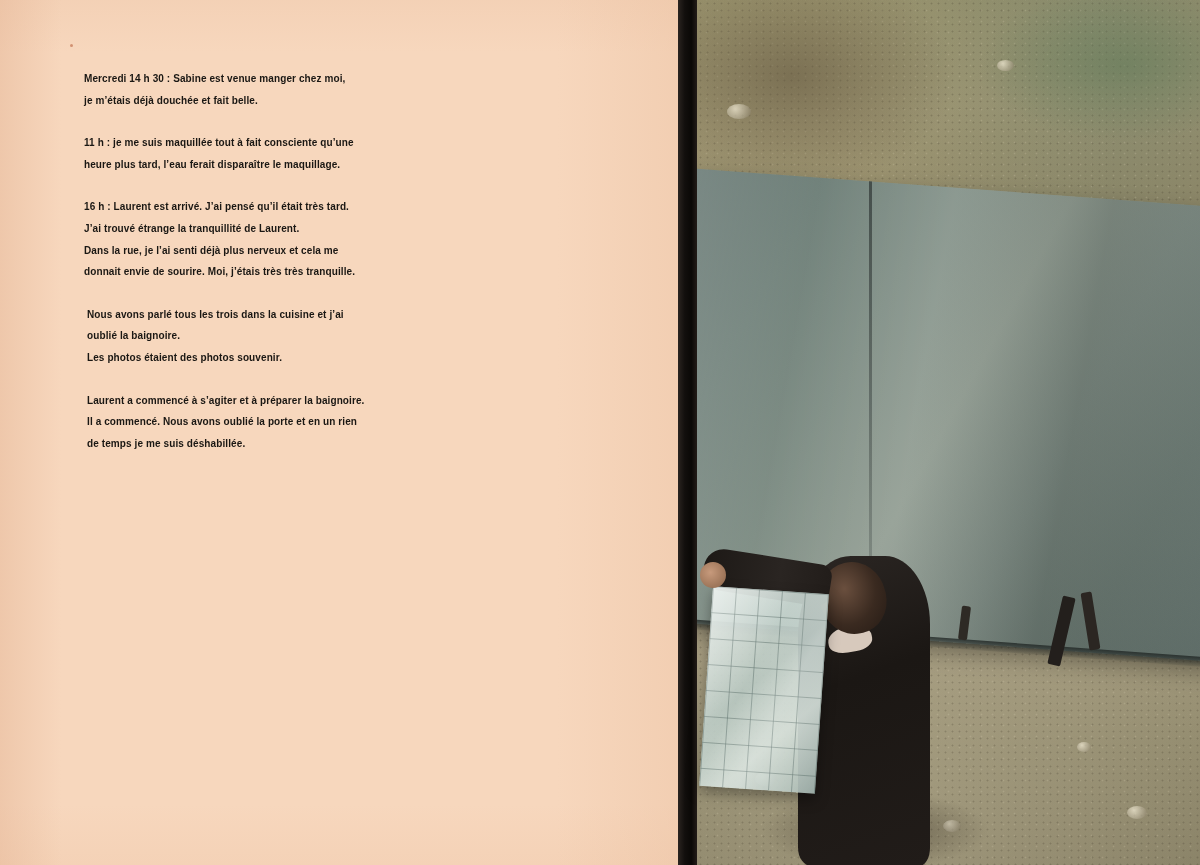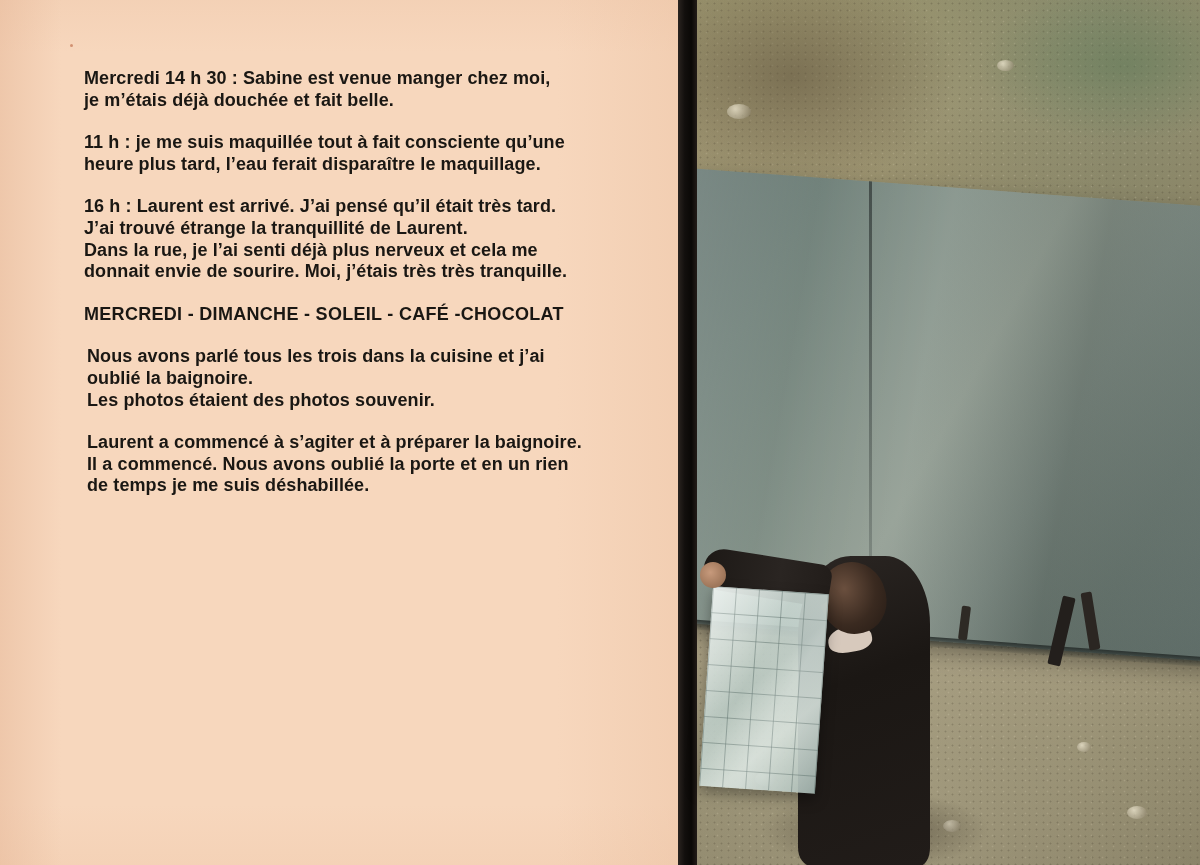--- a/index.html
+++ b/index.html
@@ -47,21 +47,21 @@
     opacity: .75;
   }
 
   #text-column {
     position: absolute;
     left: 84px;
     top: 68px;
     width: 540px;
   }
   .para {
-    font-size: 18px;
+    font-size: 10px;
     line-height: 21.6px;
     font-weight: bold;
     color: #1a1713;
     letter-spacing: 0.1px;
     margin: 0 0 21px 0;
     white-space: pre-line;
   }
   .para.caps { letter-spacing: 0.3px; }
   .para.indent { padding-left: 3px; }
 
@@ -301,21 +301,20 @@
 
     <div id="text-column">
       <p class="para">Mercredi 14 h 30 : Sabine est venue manger chez moi,
 je m’étais déjà douchée et fait belle.</p>
       <p class="para">11 h : je me suis maquillée tout à fait consciente qu’une
 heure plus tard, l’eau ferait disparaître le maquillage.</p>
       <p class="para">16 h : Laurent est arrivé. J’ai pensé qu’il était très tard.
 J’ai trouvé étrange la tranquillité de Laurent.
 Dans la rue, je l’ai senti déjà plus nerveux et cela me
 donnait envie de sourire. Moi, j’étais très très tranquille.</p>
-      <p class="para caps">MERCREDI - DIMANCHE - SOLEIL - CAFÉ -CHOCOLAT</p>
       <p class="para indent">Nous avons parlé tous les trois dans la cuisine et j’ai
 oublié la baignoire.
 Les photos étaient des photos souvenir.</p>
       <p class="para indent">Laurent a commencé à s’agiter et à préparer la baignoire.
 Il a commencé. Nous avons oublié la porte et en un rien
 de temps je me suis déshabillée.</p>
     </div>
   </div>
 
   <div id="gutter"></div>

